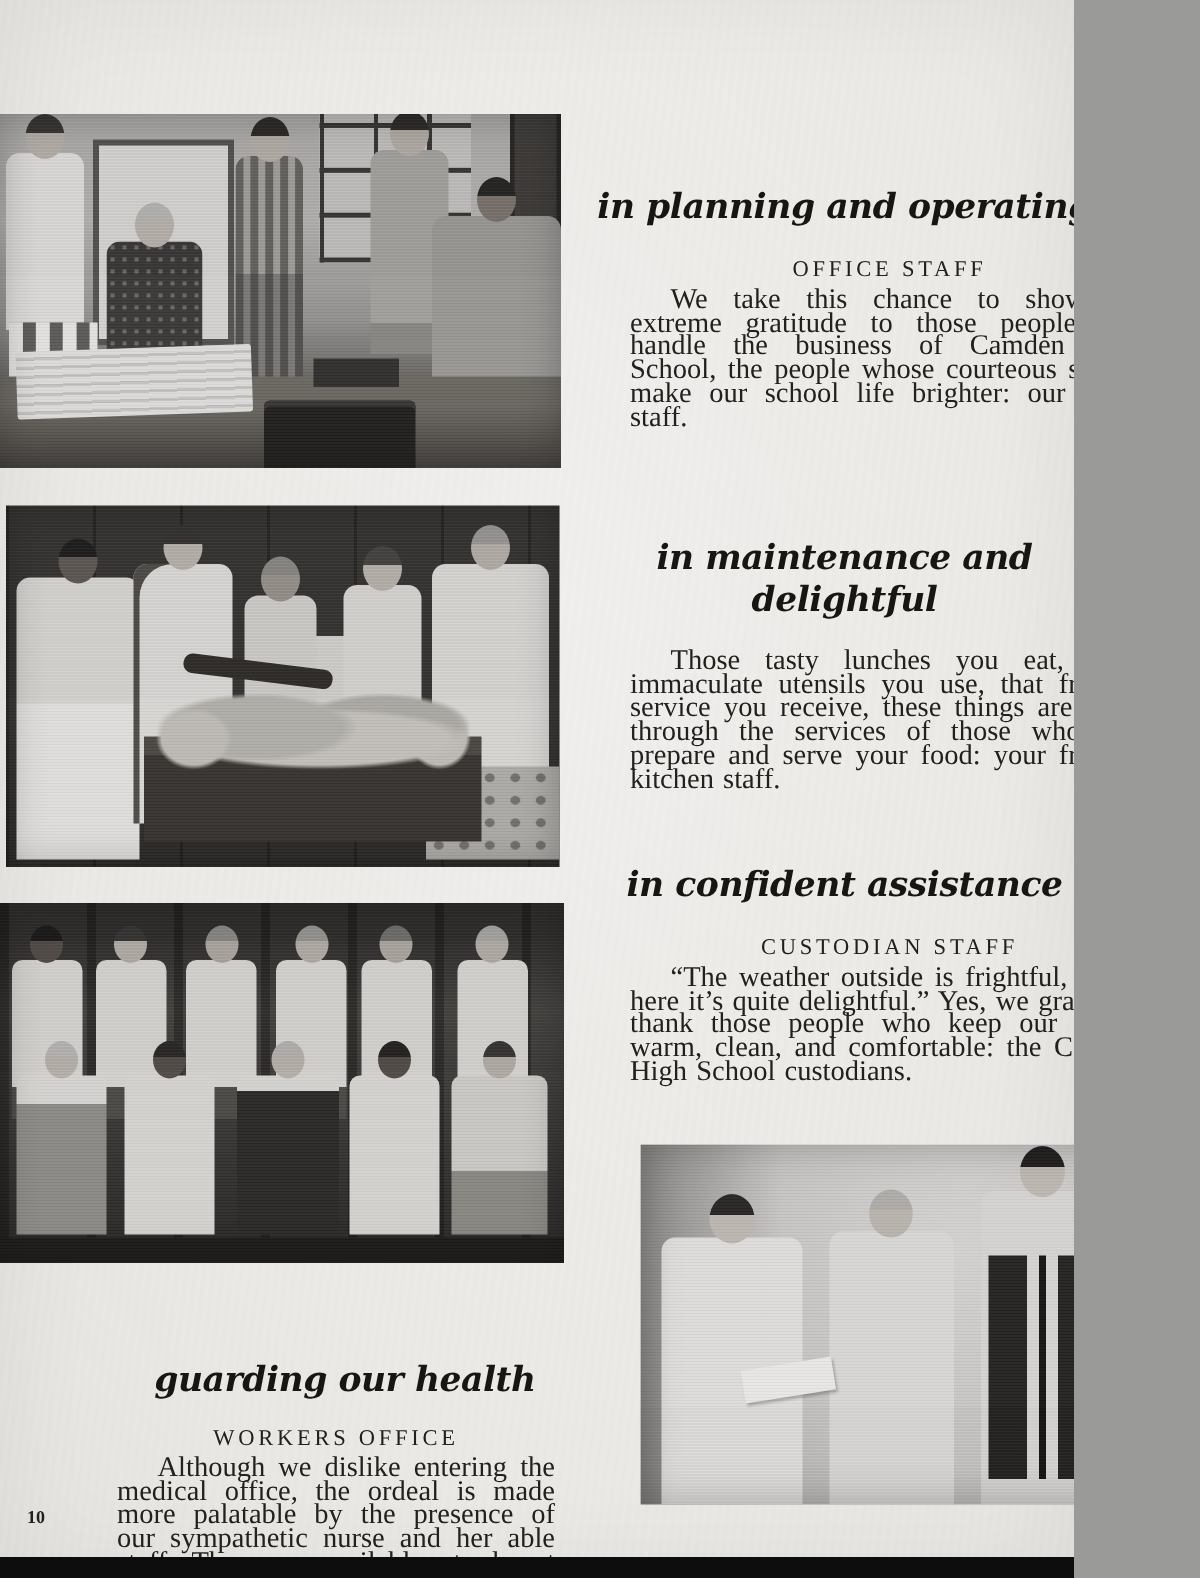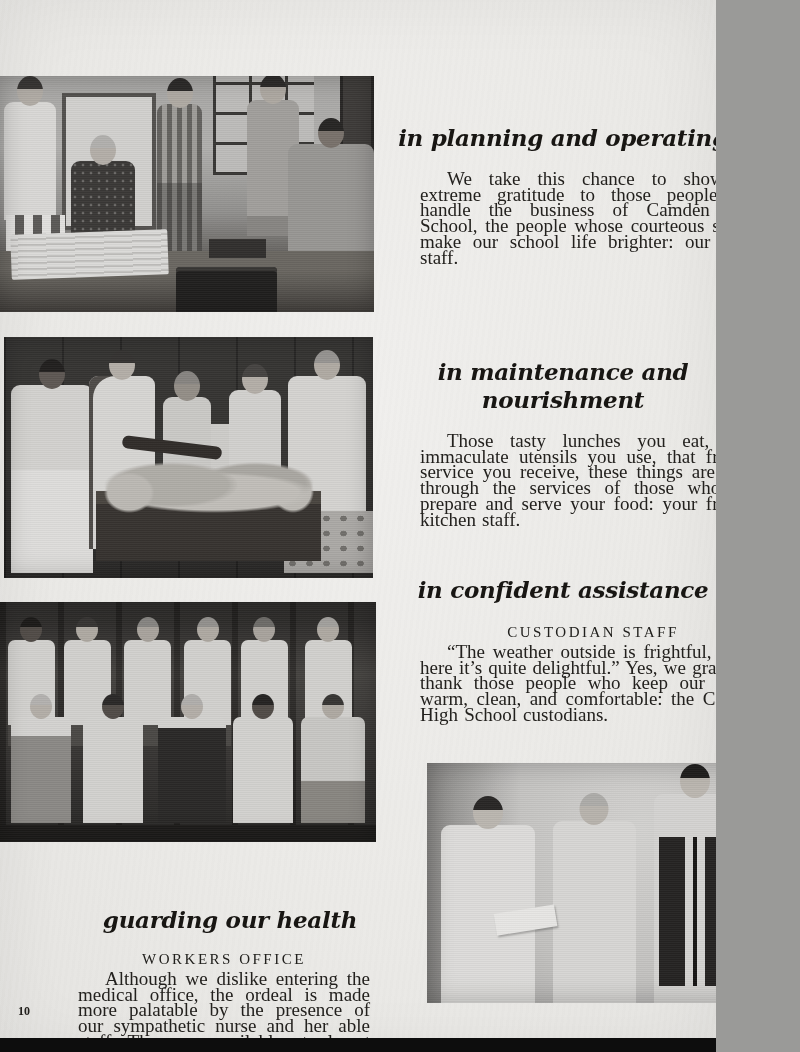--- a/index.html
+++ b/index.html
@@ -197,25 +197,26 @@
     <div class="h-base"></div>
     <div class="person h-p1"></div>
     <div class="person h-p2"></div>
     <div class="person h-p3"></div>
     <div class="h-vest"></div>
     <div class="h-note"></div>
   </div>
 
   <section class="txt col-right s1">
     <h2>in planning and operating</h2>
+    <h3>OFFICE STAFF</h3>
     <p>We take this chance to show our extreme gratitude to those people who handle the business of Camden High School, the people whose courteous service make our school life brighter: our office staff.</p>
   </section>
 
   <section class="txt col-right s2">
-    <h2>in maintenance and nourishment</h2>
+    <h2>in maintenance and delightful</h2>
     <p>Those tasty lunches you eat, those immaculate utensils you use, that friendly service you receive, these things are yours through the services of those who buy, prepare and serve your food: your friendly kitchen staff.</p>
   </section>
 
   <section class="txt col-right s3">
     <h2>in confident assistance</h2>
     <h3>CUSTODIAN STAFF</h3>
     <p>“The weather outside is frightful, but in here it’s quite delightful.”  Yes, we gratefully thank those people who keep our school warm, clean, and comfortable: the Camden High School custodians.</p>
   </section>
 
   <section class="txt col-left s4">

